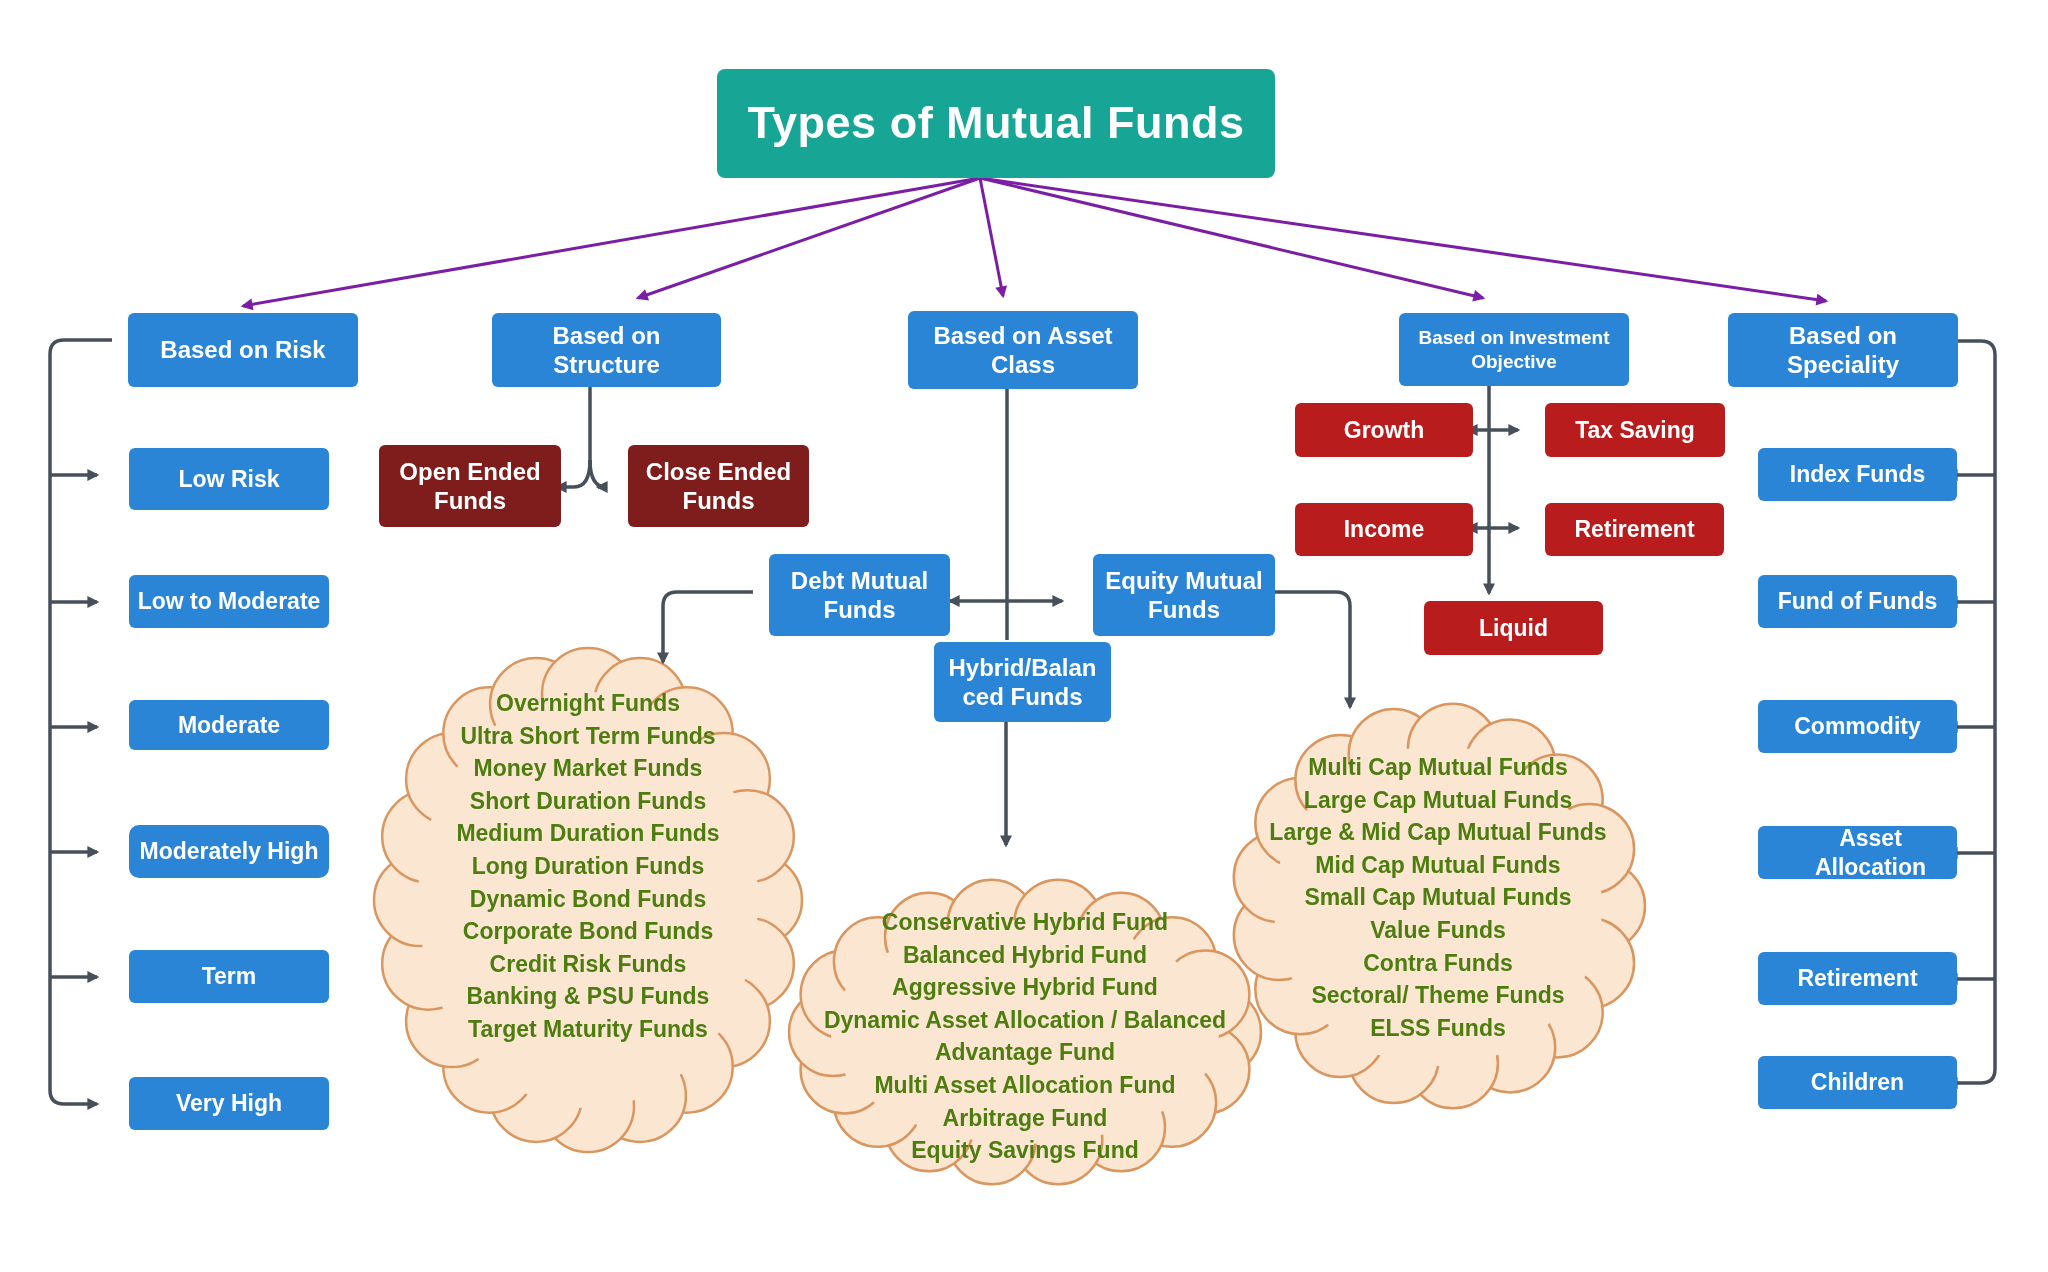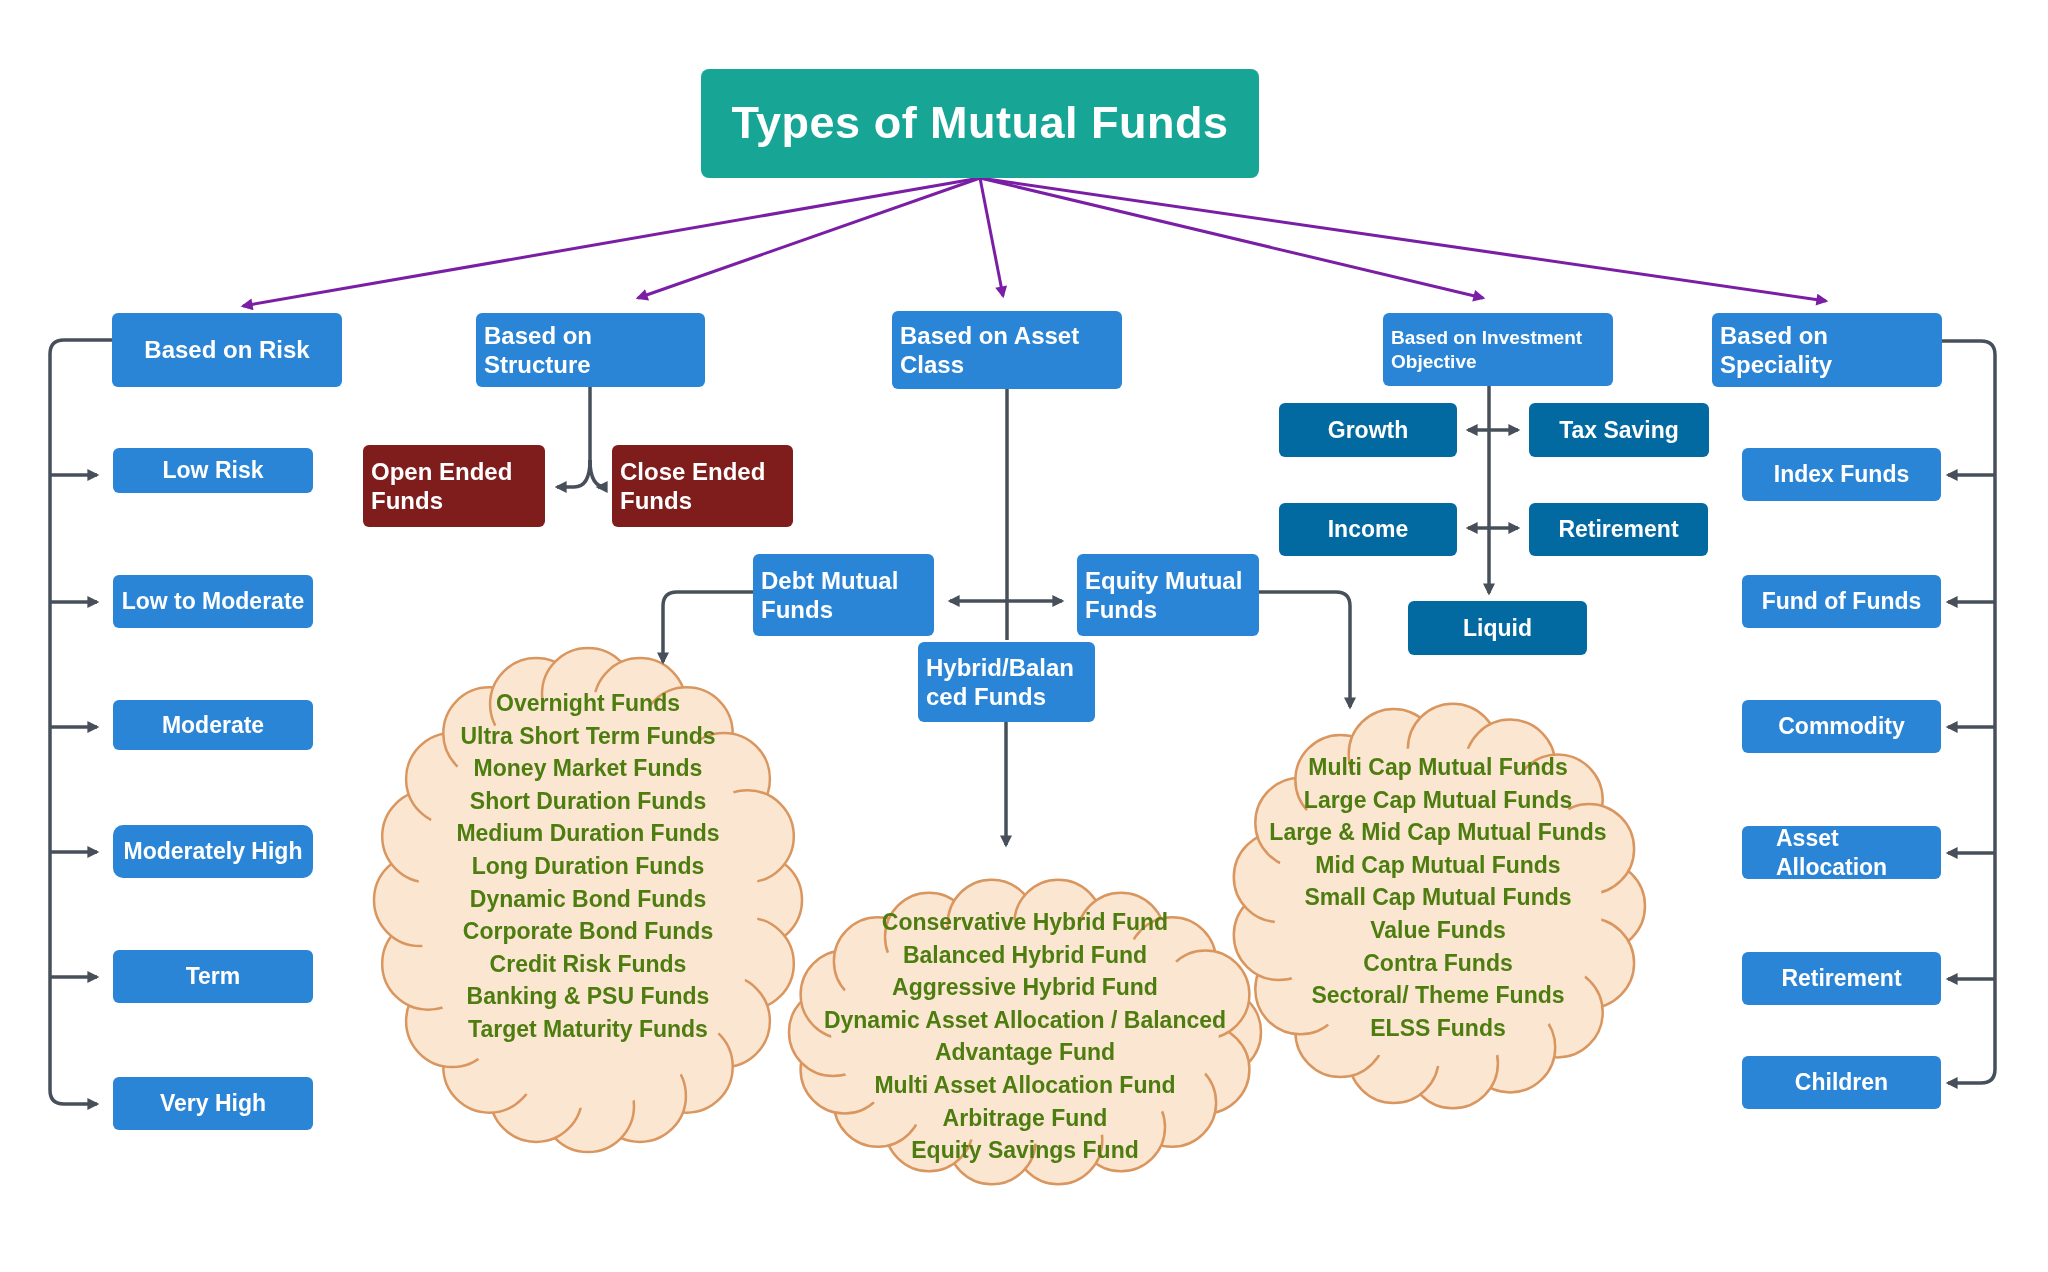--- a/index.html
+++ b/index.html
@@ -1,23 +1,23 @@
 <!DOCTYPE html>
 <html><head>
 <meta charset="utf-8">
 <style>
   html,body{margin:0;padding:0;background:#fff;}
   .canvas{position:relative;width:2048px;height:1272px;background:#ffffff;overflow:hidden;
           font-family:"Liberation Sans", sans-serif;}
   svg.layer{position:absolute;left:0;top:0;z-index:1;}
   .box{position:absolute;z-index:2;display:flex;align-items:center;justify-content:center;
-       color:#fff;font-weight:bold;border-radius:6px;line-height:1.22;
-       box-sizing:border-box;padding:4px 8px;}
+       text-align:center;color:#fff;font-weight:bold;border-radius:6px;line-height:1.22;
+       box-sizing:border-box;padding:4px 8px;margin-left:16px;}
   .blue{background:#2a85d6;}
-  .orange{background:#0369a1;}
+  .orange{background:#b91c1c;}
   .brown{background:#7f1d1d;}
   .teal{background:#17a695;}
   .cat{font-size:24px;}
   .cat-sm{font-size:19px;}
   .item{font-size:23px;}
   .title{font-size:45px;border-radius:8px;letter-spacing:0.5px;}
   .wrap-any{overflow-wrap:anywhere;}
   .cloud-text{position:absolute;z-index:2;color:#4d7c0f;font-weight:bold;font-size:23px;
               line-height:32.6px;text-align:center;}
   g.cloud circle{fill:#fbe6d2;stroke:#d9965f;stroke-width:2.5;}
@@ -154,21 +154,21 @@
   </svg>
 
   <div class="box teal title" style="left:701px;top:69px;width:558px;height:109px;">Types of Mutual Funds</div>
 
   <div class="box blue cat" style="left:112px;top:313px;width:230px;height:74px;">Based on Risk</div>
   <div class="box blue cat" style="left:476px;top:313px;width:229px;height:74px;">Based on Structure</div>
   <div class="box blue cat" style="left:892px;top:311px;width:230px;height:78px;">Based on Asset Class</div>
   <div class="box blue cat-sm" style="left:1383px;top:313px;width:230px;height:73px;">Based on Investment Objective</div>
   <div class="box blue cat" style="left:1712px;top:313px;width:230px;height:74px;">Based on Speciality</div>
 
-  <div class="box blue item" style="left:113px;top:448px;width:200px;height:45px;">Low Risk</div>
+  <div class="box blue item" style="left:113px;top:448px;width:200px;height:62px;">Low Risk</div>
   <div class="box blue item" style="left:113px;top:575px;width:200px;height:53px;">Low to Moderate</div>
   <div class="box blue item" style="left:113px;top:700px;width:200px;height:50px;">Moderate</div>
   <div class="box blue item" style="left:113px;top:825px;width:200px;height:53px;border-radius:10px;">Moderately High</div>
   <div class="box blue item" style="left:113px;top:950px;width:200px;height:53px;">Term</div>
   <div class="box blue item" style="left:113px;top:1077px;width:200px;height:53px;">Very High</div>
 
   <div class="box brown cat" style="left:363px;top:445px;width:182px;height:82px;">Open Ended Funds</div>
   <div class="box brown cat" style="left:612px;top:445px;width:181px;height:82px;">Close Ended Funds</div>
 
   <div class="box blue cat" style="left:753px;top:554px;width:181px;height:82px;">Debt Mutual Funds</div>

